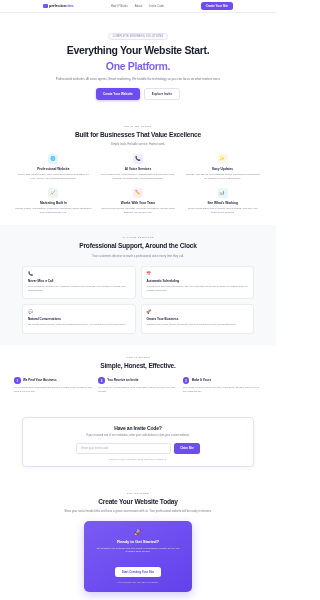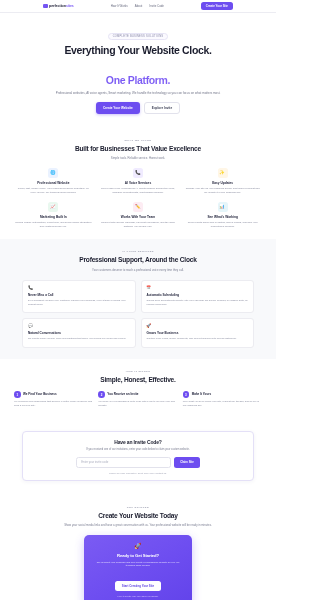--- a/index.html
+++ b/index.html
@@ -69,21 +69,21 @@
     font-weight: 800;
     letter-spacing: -0.35px;
     color: #1b1d2e;
   }
   h1.hero-title .grad {
     background: linear-gradient(90deg,#6d4df0,#8b6bf8);
     -webkit-background-clip: text;
     background-clip: text;
     color: transparent;
     display: block;
-    margin-top: 18px;
+    margin-top: 4px;
   }
   .hero-sub {
     font-size: 3px;
     line-height: 1.55;
     color: #73768a;
     margin: 4.5px auto 0;
     max-width: 170px;
   }
   .hero-btns {
     margin-top: 6px;
@@ -225,21 +225,21 @@
         <a href="#">Invite Code</a>
       </div>
       <button class="nav-cta">Create Your Site</button>
     </div>
   </nav>
 
   <section class="hero">
     <span class="eyebrow">COMPLETE BUSINESS SOLUTIONS</span>
     <h1 class="hero-title">
       <span>Everything Your Website</span>
-      <span>Clock.</span>
+      <span>Start.</span>
       <span class="grad">One Platform.</span>
     </h1>
     <p class="hero-sub">Professional websites, AI voice agents, Smart marketing. We handle the technology so you can focus on what matters most.</p>
     <div class="hero-btns">
       <button class="btn-primary">Create Your Website</button>
       <button class="btn-secondary">Explore Invite</button>
     </div>
   </section>
 
   <section class="section">

